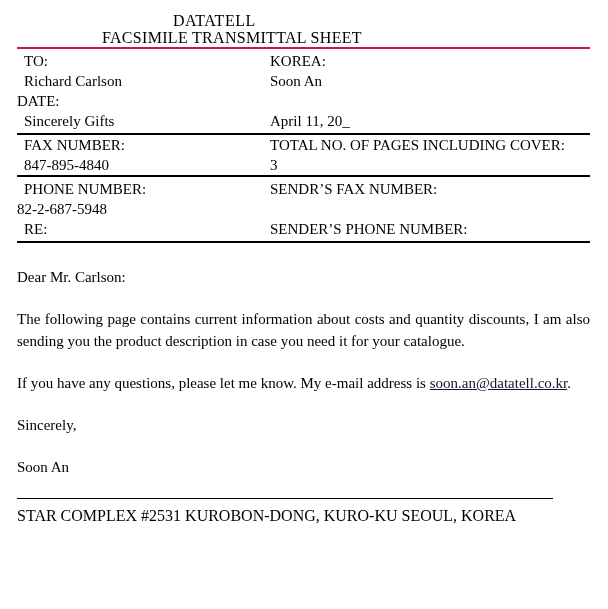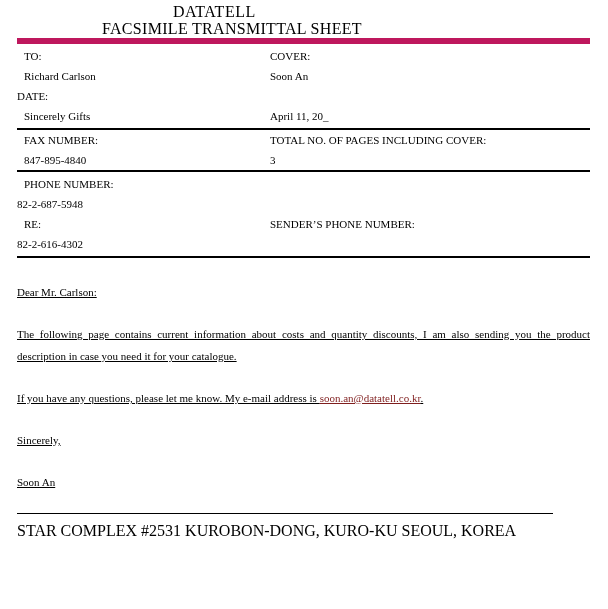--- a/index.html
+++ b/index.html
@@ -7,53 +7,52 @@
     width: 608px;
     height: 609px;
     background: #ffffff;
     color: #000000;
     font-family: "Liberation Serif", "DejaVu Serif", serif;
     overflow: hidden;
     position: relative;
   }
 
   
-  .doc-header { padding-top: 3px; font-size: 16px; line-height: 17px; }
+  .doc-header { padding-top: 12px; font-size: 16px; line-height: 17px; }
   .company-name { margin-left: 173px; letter-spacing: 0.5px; }
   .doc-title { margin-left: 102px; letter-spacing: 0.3px; }
 
   
   .fax-table {
     margin-left: 17px;
     margin-top: 1px;
     width: 573px;
-    border-top: 6px solid #be185d;
-    font-size: 11px;
+    border-top: 2px solid #be185d;
+    font-size: 15px;
   }
   .fax-group { border-bottom: 2px solid #000000; padding: 2px 0; }
   .fax-group.tight { padding: 0; }
   .fax-row { display: flex; line-height: 20px; }
   .fax-cell-left {
     width: 253px;
     padding-left: 7px;
     box-sizing: border-box;
     flex-shrink: 0;
   }
   .fax-cell-right { flex: 1; }
 
   
   .letter {
     margin: 23px 18px 0 17px;
-    font-size: 11px;
+    font-size: 15px;
     line-height: 22px;
-    text-decoration: underline;
   }
   .letter p { margin: 0 0 20px 0; text-align: justify; }
   .letter p.no-justify { text-align: left; }
-  .email-link { color: #7f1d1d; text-decoration: underline; }
+  .email-link { color: #0f172a; text-decoration: underline; }
 
   
   .footer-rule {
     margin: 4px 0 0 17px;
     width: 536px;
     height: 0;
     border-top: 1px solid #000000;
   }
   .footer-address {
     margin-left: 17px;
@@ -69,21 +68,21 @@
 
   <div class="doc-header">
     <div class="company-name">DATATELL</div>
     <div class="doc-title">FACSIMILE TRANSMITTAL SHEET</div>
   </div>
 
   <div class="fax-table">
     <div class="fax-group">
       <div class="fax-row">
         <div class="fax-cell-left">TO:</div>
-        <div class="fax-cell-right">COVER:</div>
+        <div class="fax-cell-right">KOREA:</div>
       </div>
       <div class="fax-row">
         <div class="fax-cell-left">Richard Carlson</div>
         <div class="fax-cell-right">Soon An</div>
       </div>
       <div class="fax-row">
         <div class="fax-cell-right">DATE:</div>
       </div>
       <div class="fax-row">
         <div class="fax-cell-left">Sincerely Gifts</div>
@@ -98,30 +97,30 @@
       </div>
       <div class="fax-row">
         <div class="fax-cell-left">847-895-4840</div>
         <div class="fax-cell-right">3</div>
       </div>
     </div>
 
     <div class="fax-group">
       <div class="fax-row">
         <div class="fax-cell-left">PHONE NUMBER:</div>
+        <div class="fax-cell-right">SENDR’S FAX NUMBER:</div>
       </div>
       <div class="fax-row">
         <div class="fax-cell-right">82-2-687-5948</div>
       </div>
       <div class="fax-row">
         <div class="fax-cell-left">RE:</div>
         <div class="fax-cell-right">SENDER’S PHONE NUMBER:</div>
       </div>
       <div class="fax-row">
-        <div class="fax-cell-right">82-2-616-4302</div>
       </div>
     </div>
   </div>
 
   <div class="letter">
     <p class="no-justify">Dear Mr. Carlson:</p>
     <p>The following page contains current information about costs and quantity discounts, I am also sending you the product description in case you need it for your catalogue.</p>
     <p><span>If you have any questions, please let me know. My e-mail address is </span><a href="#" class="email-link">soon.an@datatell.co.kr</a><span>.</span></p>
     <p class="no-justify">Sincerely,</p>
     <p class="no-justify">Soon An</p>

